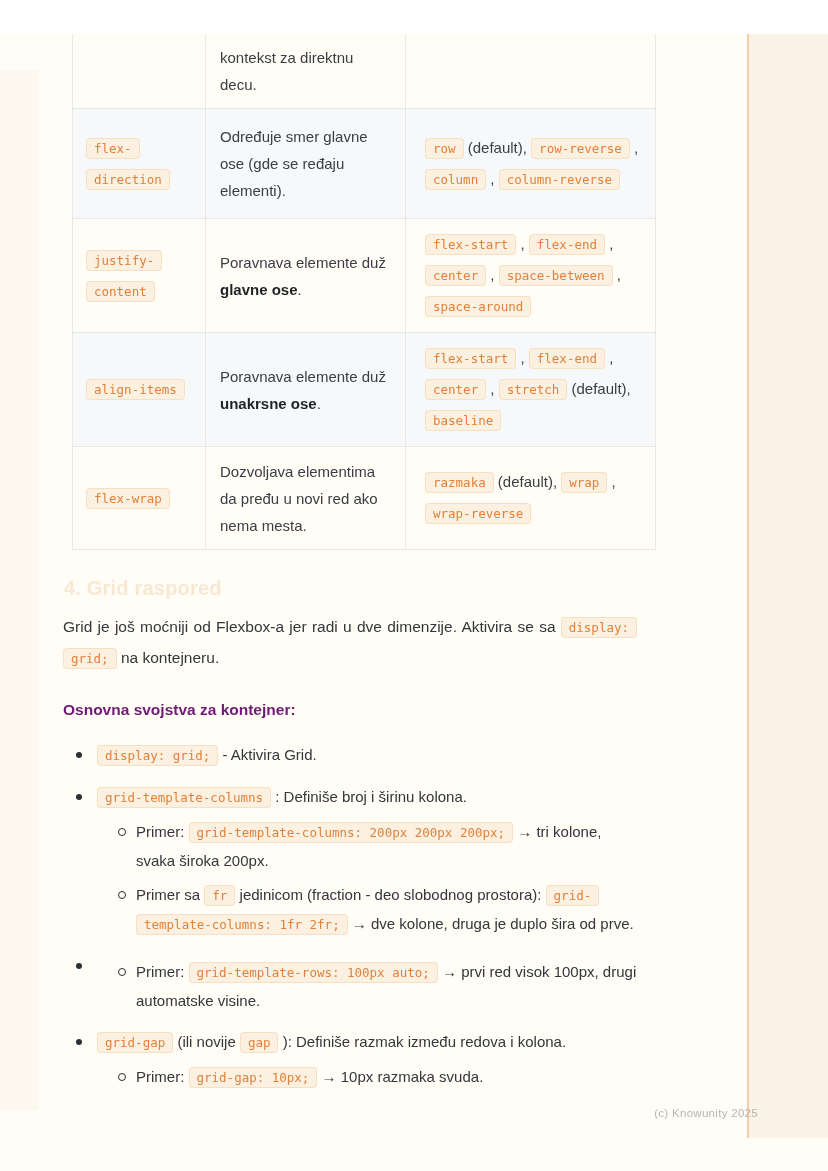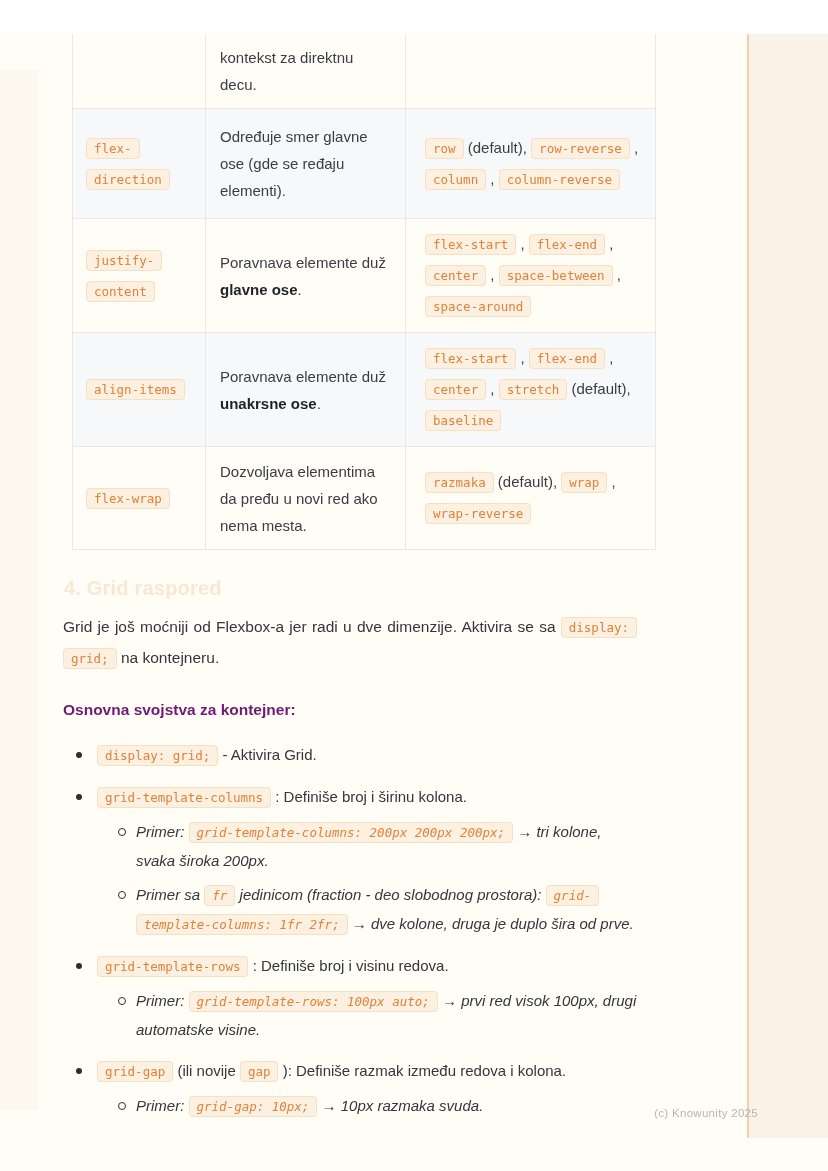--- a/index.html
+++ b/index.html
@@ -79,21 +79,21 @@
   .disc {
     flex:0 0 auto; width:6px; height:6px; border-radius:50%;
     background:#2b2f33; margin:11px 15px 0 13px;
   }
   .li-body { flex:1; font-size:15px; line-height:28px; color:#33373c; }
   .subli { display:flex; margin-top:6px; }
   .circ {
     flex:0 0 auto; width:8px; height:8px; border-radius:50%;
     border:1.5px solid #2b2f33; margin:10px 10px 0 21px; background:transparent;
   }
-  .subli-body { flex:1; font-size:15px; line-height:28px; color:#33373c;font-style:italic; }
+  .subli-body { flex:1; font-size:15px; line-height:28px; color:#33373c; }
 
   .footer {
     position:absolute; right:70px; bottom:52px; z-index:5;
     font-size:11.5px; color:#b9b5ad; letter-spacing:0.3px;
   }
 </style>
 </head>
 <body>
 
 <div class="page"></div>
@@ -159,21 +159,20 @@
         <div class="subli">
           <span class="circ"></span>
           <div class="subli-body">Primer sa <span class="chip">fr</span> jedinicom (fraction - deo slobodnog prostora): <span class="chip">grid-template-columns: 1fr 2fr;</span> → dve kolone, druga je duplo šira od prve.</div>
         </div>
       </div>
     </div>
 
     <div class="li">
       <span class="disc"></span>
       <div class="li-body">
-        <div><span class="chip">grid-template-rows</span> : Definiše broj i visinu redova.</div>
         <div class="subli">
           <span class="circ"></span>
           <div class="subli-body">Primer: <span class="chip">grid-template-rows: 100px auto;</span> → prvi red visok 100px, drugi automatske visine.</div>
         </div>
       </div>
     </div>
 
     <div class="li">
       <span class="disc"></span>
       <div class="li-body">

